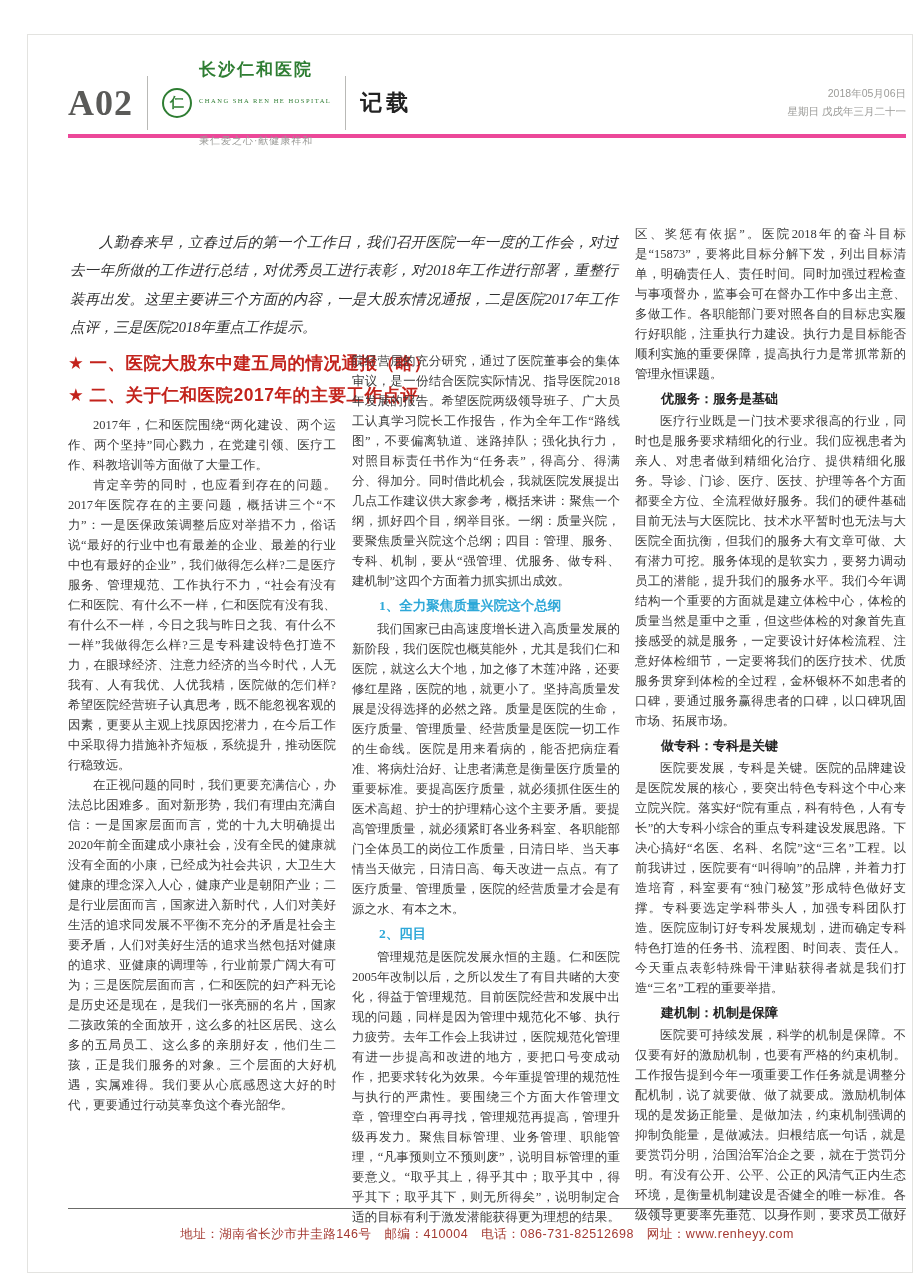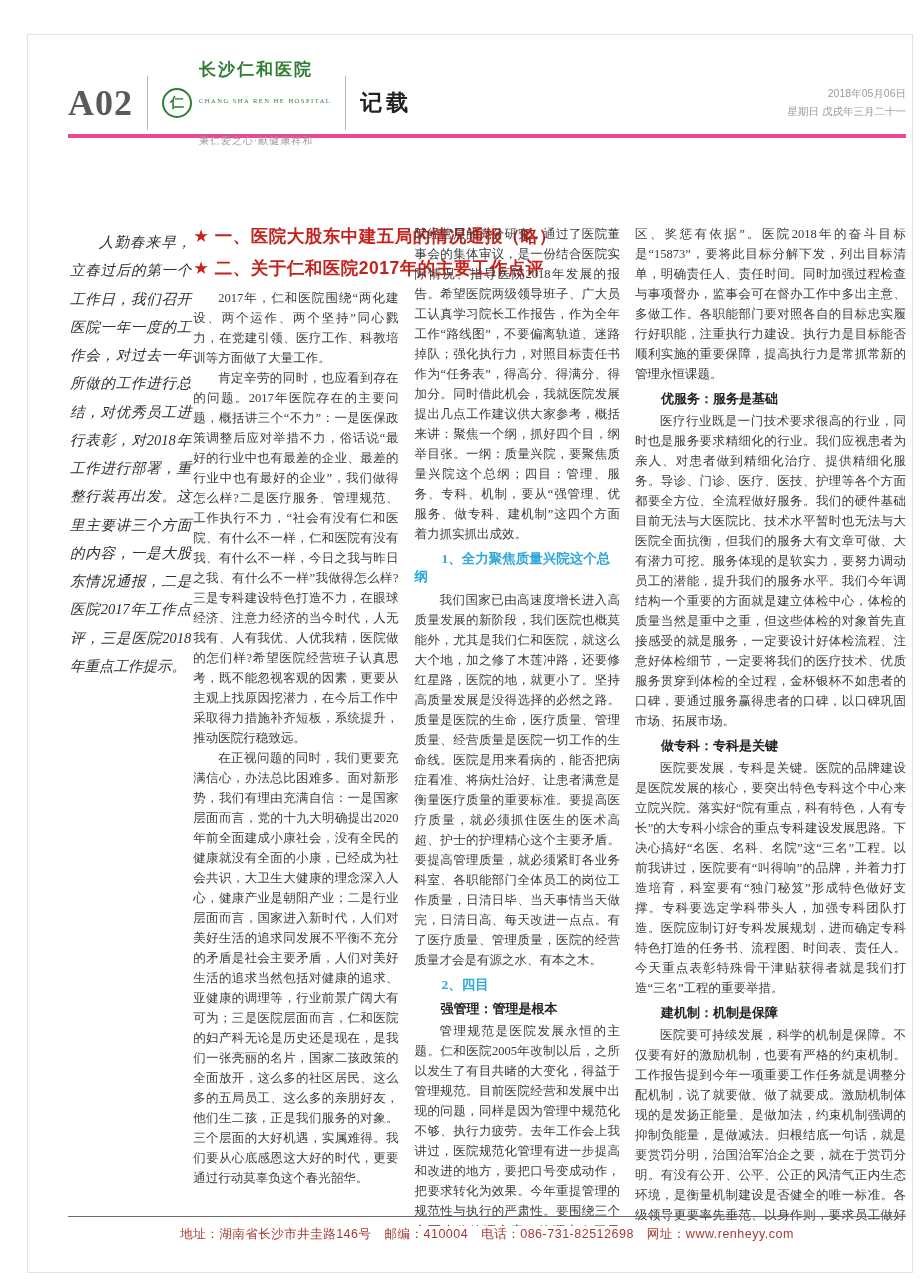--- a/index.html
+++ b/index.html
@@ -54,21 +54,21 @@
   }
   .subtitle{
     position:absolute;left:68px;top:200px;width:838px;
     text-align:center;color:#3f3f3f;font-size:16.5px;letter-spacing:1px;
   }
   
   .body-grid{
     position:absolute;left:68px;top:224px;width:838px;height:1002px;
     display:flex;gap:15px;overflow:hidden;
   }
-  .left-two{flex:0 0 552px;display:flex;flex-direction:row;}
+  .left-two{flex:0 0 552px;display:flex;flex-direction:column;}
   .col3{flex:1 1 auto;}
   .intro{
     font-style:italic;font-size:14.5px;line-height:1.95;color:#2f2f2f;
     text-align:justify;text-indent:2em;padding:4px 2px 10px 2px;
   }
   .two-col{display:flex;gap:16px;flex:1;}
   .col{flex:1;min-width:0;}
   .col p{
     margin:0;font-size:12.5px;line-height:1.6;text-align:justify;
     text-indent:2em;color:#3b3b3b;
@@ -85,21 +85,21 @@
     color:#2ea8d8;font-weight:bold;font-size:13.5px;margin:6px 0 4px 0;
     text-indent:2em;font-family:Liberation Serif, serif;
   }
   .bold-head{
     color:#222;font-weight:bold;font-size:13px;margin:6px 0 3px 0;
     text-indent:2em;font-family:"Liberation Sans",sans-serif;
   }
   
   .footer{
     position:absolute;left:68px;bottom:36px;width:838px;
-    border-top:1px solid #6b6b68;padding-top:9px;
+    border-top:1px solid #6b6b68;padding-top:17px;
     text-align:center;color:#a33a32;font-size:12.5px;letter-spacing:0.5px;
     font-family:"Liberation Sans",sans-serif;
   }
 </style>
 </head>
 <body>
 
 <div class="page">
   <div class="scan-frame"></div>
 
@@ -133,21 +133,20 @@
           <p>2017年，仁和医院围绕“两化建设、两个运作、两个坚持”同心戮力，在党建引领、医疗工作、科教培训等方面做了大量工作。</p>
           <p>肯定辛劳的同时，也应看到存在的问题。2017年医院存在的主要问题，概括讲三个“不力”：一是医保政策调整后应对举措不力，俗话说“最好的行业中也有最差的企业、最差的行业中也有最好的企业”，我们做得怎么样?二是医疗服务、管理规范、工作执行不力，“社会有没有仁和医院、有什么不一样，仁和医院有没有我、有什么不一样，今日之我与昨日之我、有什么不一样”我做得怎么样?三是专科建设特色打造不力，在眼球经济、注意力经济的当今时代，人无我有、人有我优、人优我精，医院做的怎们样?希望医院经营班子认真思考，既不能忽视客观的因素，更要从主观上找原因挖潜力，在今后工作中采取得力措施补齐短板，系统提升，推动医院行稳致远。</p>
           <p>在正视问题的同时，我们更要充满信心，办法总比困难多。面对新形势，我们有理由充满自信：一是国家层面而言，党的十九大明确提出2020年前全面建成小康社会，没有全民的健康就没有全面的小康，已经成为社会共识，大卫生大健康的理念深入人心，健康产业是朝阳产业；二是行业层面而言，国家进入新时代，人们对美好生活的追求同发展不平衡不充分的矛盾是社会主要矛盾，人们对美好生活的追求当然包括对健康的追求、亚健康的调理等，行业前景广阔大有可为；三是医院层面而言，仁和医院的妇产科无论是历史还是现在，是我们一张亮丽的名片，国家二孩政策的全面放开，这么多的社区居民、这么多的五局员工、这么多的亲朋好友，他们生二孩，正是我们服务的对象。三个层面的大好机遇，实属难得。我们要从心底感恩这大好的时代，更要通过行动莫辜负这个春光韶华。</p>
 
         </div>
         <div class="col">
           <p class="no-indent">院经营层的充分研究，通过了医院董事会的集体审议，是一份结合医院实际情况、指导医院2018年发展的报告。希望医院两级领导班子、广大员工认真学习院长工作报告，作为全年工作“路线图”，不要偏离轨道、迷路掉队；强化执行力，对照目标责任书作为“任务表”，得高分、得满分、得加分。同时借此机会，我就医院发展提出几点工作建议供大家参考，概括来讲：聚焦一个纲，抓好四个目，纲举目张。一纲：质量兴院，要聚焦质量兴院这个总纲；四目：管理、服务、专科、机制，要从“强管理、优服务、做专科、建机制”这四个方面着力抓实抓出成效。</p>
           <div class="blue-head">1、全力聚焦质量兴院这个总纲</div>
           <p>我们国家已由高速度增长进入高质量发展的新阶段，我们医院也概莫能外，尤其是我们仁和医院，就这么大个地，加之修了木莲冲路，还要修红星路，医院的地，就更小了。坚持高质量发展是没得选择的必然之路。质量是医院的生命，医疗质量、管理质量、经营质量是医院一切工作的生命线。医院是用来看病的，能否把病症看准、将病灶治好、让患者满意是衡量医疗质量的重要标准。要提高医疗质量，就必须抓住医生的医术高超、护士的护理精心这个主要矛盾。要提高管理质量，就必须紧盯各业务科室、各职能部门全体员工的岗位工作质量，日清日毕、当天事情当天做完，日清日高、每天改进一点点。有了医疗质量、管理质量，医院的经营质量才会是有源之水、有本之木。</p>
           <div class="blue-head">2、四目</div>
-          <div class="bold-head">强管理：管理是根本</div>
           <p>管理规范是医院发展永恒的主题。仁和医院2005年改制以后，之所以发生了有目共睹的大变化，得益于管理规范。目前医院经营和发展中出现的问题，同样是因为管理中规范化不够、执行力疲劳。去年工作会上我讲过，医院规范化管理有进一步提高和改进的地方，要把口号变成动作，把要求转化为效果。今年重提管理的规范性与执行的严肃性。要围绕三个方面大作管理文章，管理空白再寻找，管理规范再提高，管理升级再发力。聚焦目标管理、业务管理、职能管理，“凡事预则立不预则废”，说明目标管理的重要意义。“取乎其上，得乎其中；取乎其中，得乎其下；取乎其下，则无所得矣”，说明制定合适的目标有利于激发潜能获得更为理想的结果。我们目标管理应做到“工作有目标、员工全覆盖、考核无盲</p>
         </div>
       </div>
     </div>
     <div class="col col3">
       <p class="no-indent">区、奖惩有依据”。医院2018年的奋斗目标是“15873”，要将此目标分解下发，列出目标清单，明确责任人、责任时间。同时加强过程检查与事项督办，监事会可在督办工作中多出主意、多做工作。各职能部门要对照各自的目标忠实履行好职能，注重执行力建设。执行力是目标能否顺利实施的重要保障，提高执行力是常抓常新的管理永恒课题。</p>
       <div class="bold-head">优服务：服务是基础</div>
       <p>医疗行业既是一门技术要求很高的行业，同时也是服务要求精细化的行业。我们应视患者为亲人、对患者做到精细化治疗、提供精细化服务。导诊、门诊、医疗、医技、护理等各个方面都要全方位、全流程做好服务。我们的硬件基础目前无法与大医院比、技术水平暂时也无法与大医院全面抗衡，但我们的服务大有文章可做、大有潜力可挖。服务体现的是软实力，要努力调动员工的潜能，提升我们的服务水平。我们今年调结构一个重要的方面就是建立体检中心，体检的质量当然是重中之重，但这些体检的对象首先直接感受的就是服务，一定要设计好体检流程、注意好体检细节，一定要将我们的医疗技术、优质服务贯穿到体检的全过程，金杯银杯不如患者的口碑，要通过服务赢得患者的口碑，以口碑巩固市场、拓展市场。</p>
       <div class="bold-head">做专科：专科是关键</div>
       <p>医院要发展，专科是关键。医院的品牌建设是医院发展的核心，要突出特色专科这个中心来立院兴院。落实好“院有重点，科有特色，人有专长”的大专科小综合的重点专科建设发展思路。下决心搞好“名医、名科、名院”这“三名”工程。以前我讲过，医院要有“叫得响”的品牌，并着力打造培育，科室要有“独门秘笈”形成特色做好支撑。专科要选定学科带头人，加强专科团队打造。医院应制订好专科发展规划，进而确定专科特色打造的任务书、流程图、时间表、责任人。今天重点表彰特殊骨干津贴获得者就是我们打造“三名”工程的重要举措。</p>

